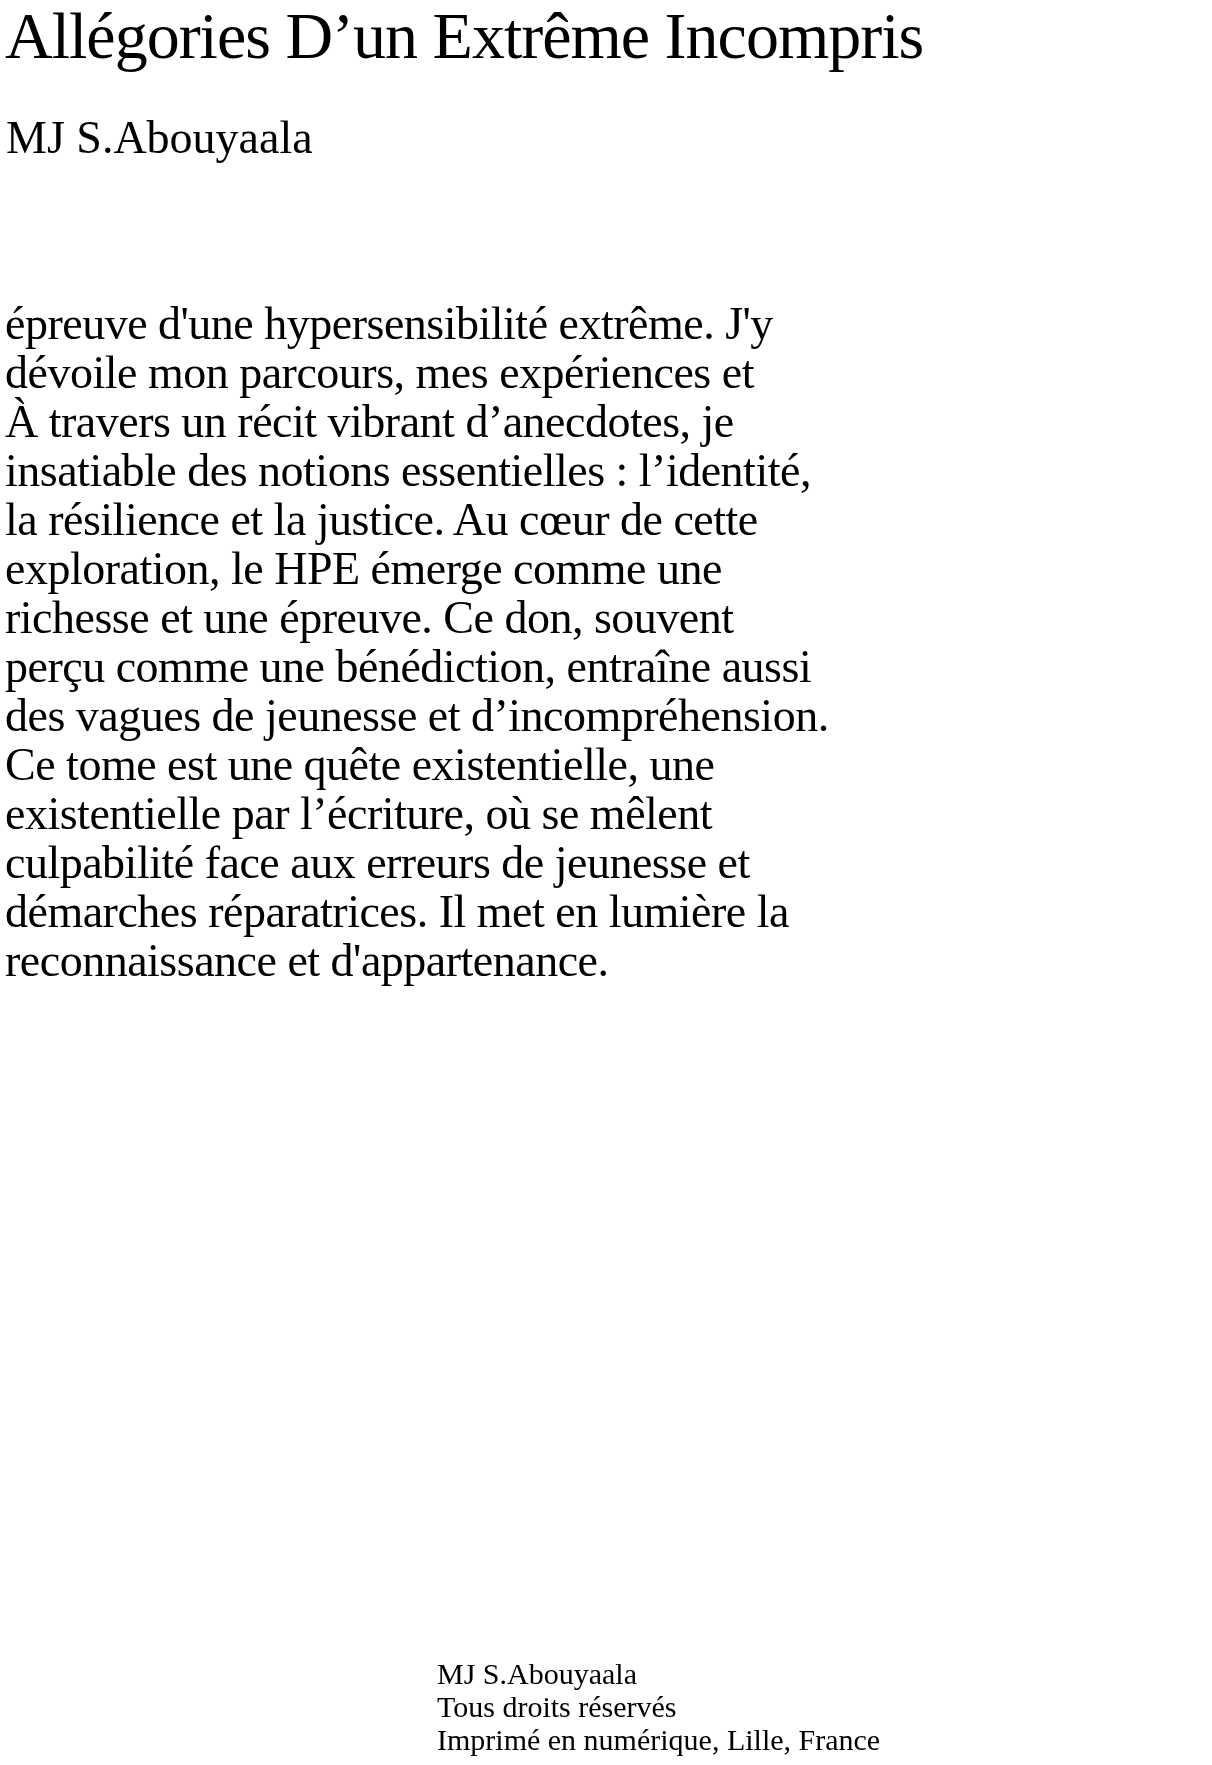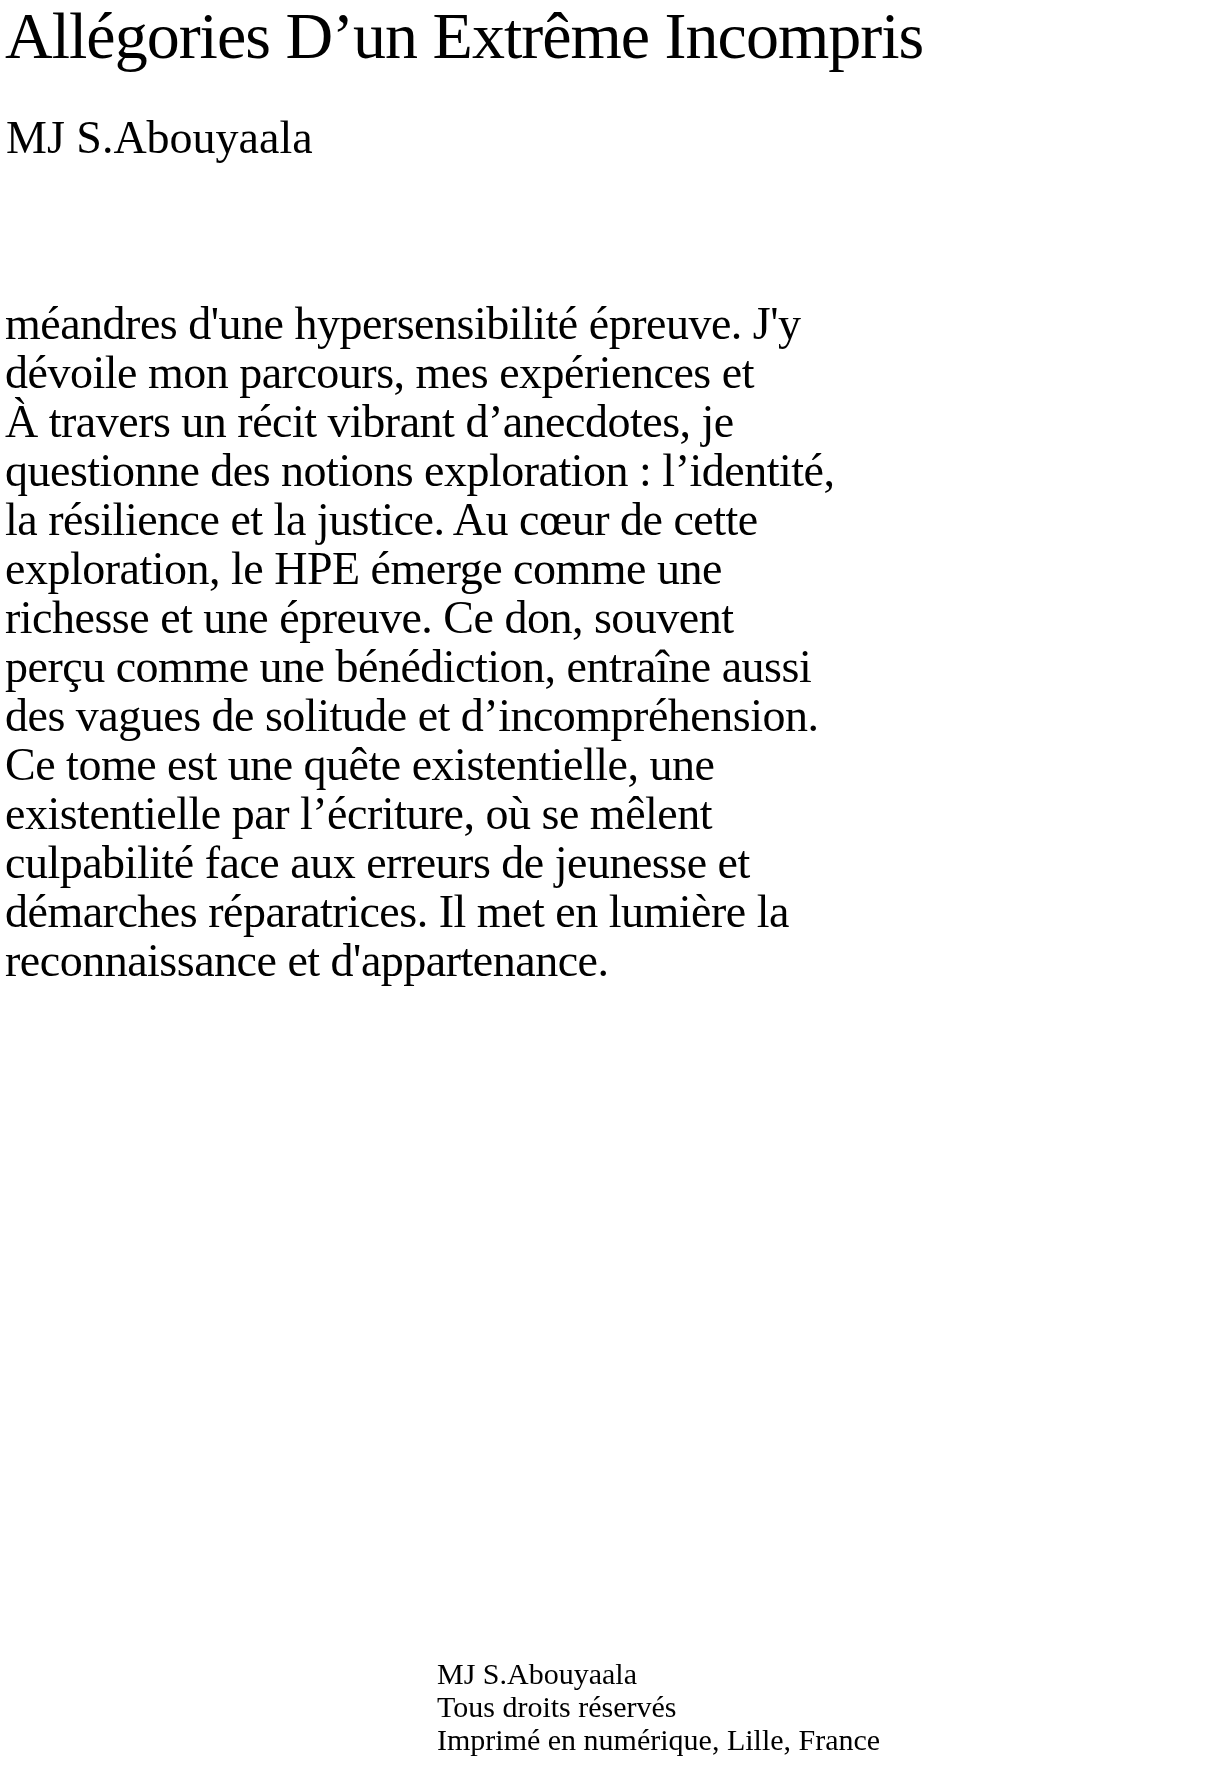--- a/index.html
+++ b/index.html
@@ -60,29 +60,29 @@
 </head>
 <body style="background: rgb(255, 255, 255);">
 
 <div class="page" style="background: rgb(255, 255, 255); color: rgb(0, 0, 0);">
 
   <h1 class="book-title">Allégories D’un Extrême Incompris</h1>
 
   <div class="author-name">MJ S.Abouyaala</div>
 
   <div class="synopsis">
-      <div class="line">méandres d'une hypersensibilité épreuve. J'y</div>
+      <div class="line">épreuve d'une hypersensibilité extrême. J'y</div>
       <div class="line">dévoile mon parcours, mes expériences et</div>
       <div class="line">À travers un récit vibrant d’anecdotes, je</div>
-      <div class="line">questionne des notions exploration : l’identité,</div>
+      <div class="line">insatiable des notions essentielles : l’identité,</div>
       <div class="line">la résilience et la justice. Au cœur de cette</div>
       <div class="line">exploration, le HPE émerge comme une</div>
       <div class="line">richesse et une épreuve. Ce don, souvent</div>
       <div class="line">perçu comme une bénédiction, entraîne aussi</div>
-      <div class="line">des vagues de solitude et d’incompréhension.</div>
+      <div class="line">des vagues de jeunesse et d’incompréhension.</div>
       <div class="line">Ce tome est une quête existentielle, une</div>
       <div class="line">existentielle par l’écriture, où se mêlent</div>
       <div class="line">culpabilité face aux erreurs de jeunesse et</div>
       <div class="line">démarches réparatrices. Il met en lumière la</div>
       <div class="line">reconnaissance et d'appartenance.</div>
     </div>
 
   <div class="colophon">
       <div class="line">MJ S.Abouyaala</div>
       <div class="line">Tous droits réservés</div>

